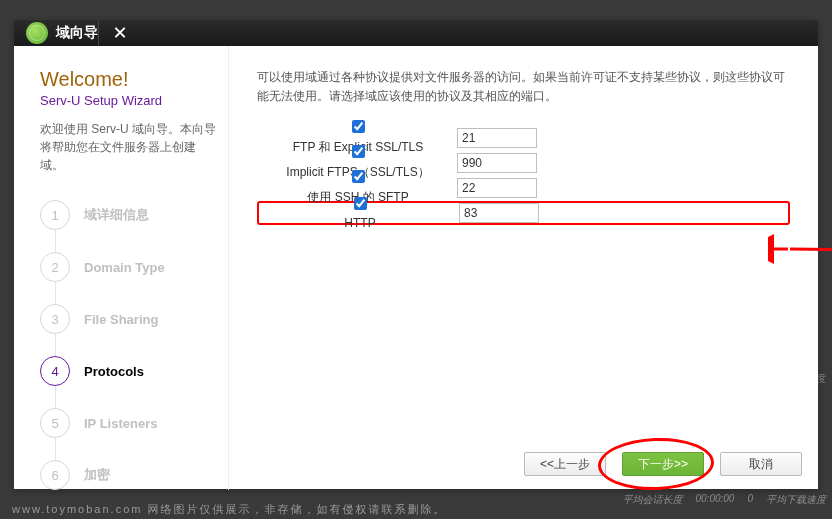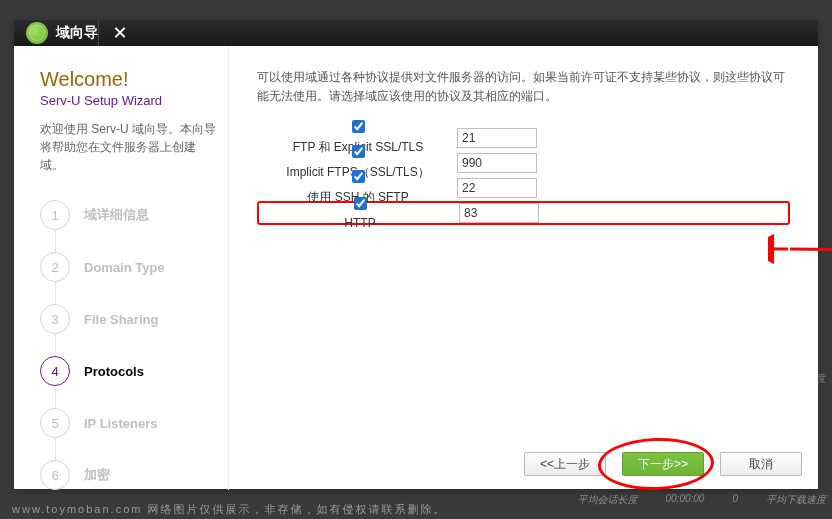--- a/index.html
+++ b/index.html
@@ -46,21 +46,21 @@
     .buttons { position: absolute; right: 16px; bottom: 14px; display: flex; gap: 16px; align-items: center; }
     .btn { height: 24px; padding: 0 14px; font-size: 12px; border-radius: 2px; cursor: pointer; display: flex; align-items: center; justify-content: center; border: 1px solid #b8b8b8; background: linear-gradient(#fdfdfd,#ececec); color: #444; min-width: 82px; }
     .btn.primary { background: linear-gradient(#7dc242,#6db536); border-color: #5fa22f; color: #fff; }
     
     .next-ring { position: absolute; width: 116px; height: 52px; border: 3.5px solid #ff0000; border-radius: 50%; right: 104px; bottom: 0px; transform: rotate(-2deg); pointer-events: none; }
     
     .arrow-svg { position: absolute; top: 185px; left: 539px; width: 170px; height: 270px; pointer-events: none; }
     
     .bg-footer { position: absolute; bottom: 2px; left: 12px; color: #9a9a9a; font-size: 11px; letter-spacing: 2px; }
     .bg-stats { position: absolute; bottom: 12px; right: 6px; color: #8f8f8f; font-size: 10px; display:flex; gap:30px; }
-    .bg-stats span { display:flex; gap:28px; }
+    .bg-stats span { display:flex; gap:13px; }
     .bg-col { position: absolute; right: 6px; top:370px; color:#8a8a8a; font-size:10px; line-height:18px; text-align:left; }
   </style>
 </head>
 <body>
 
 <div class="bg-col">计
 度
 度</div>
 <div class="bg-stats">
   <span>

